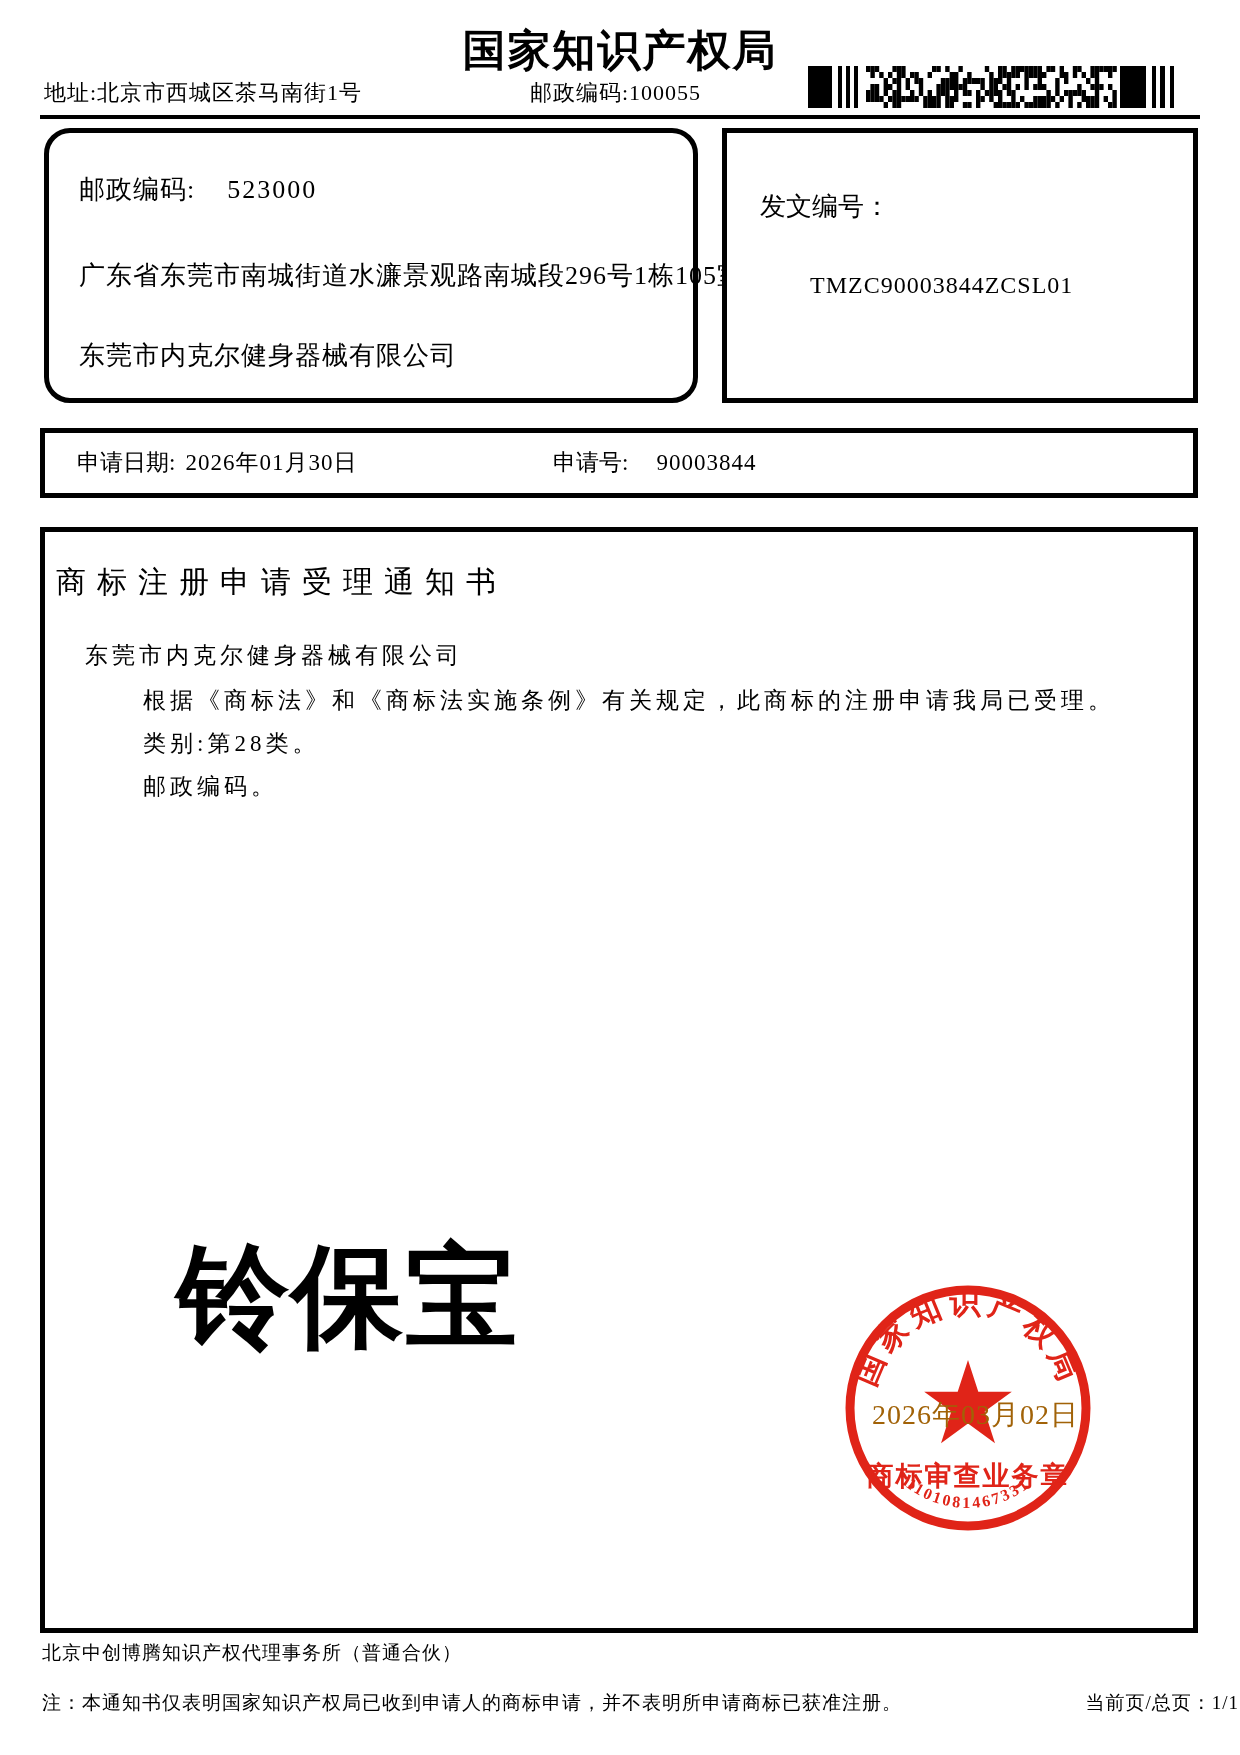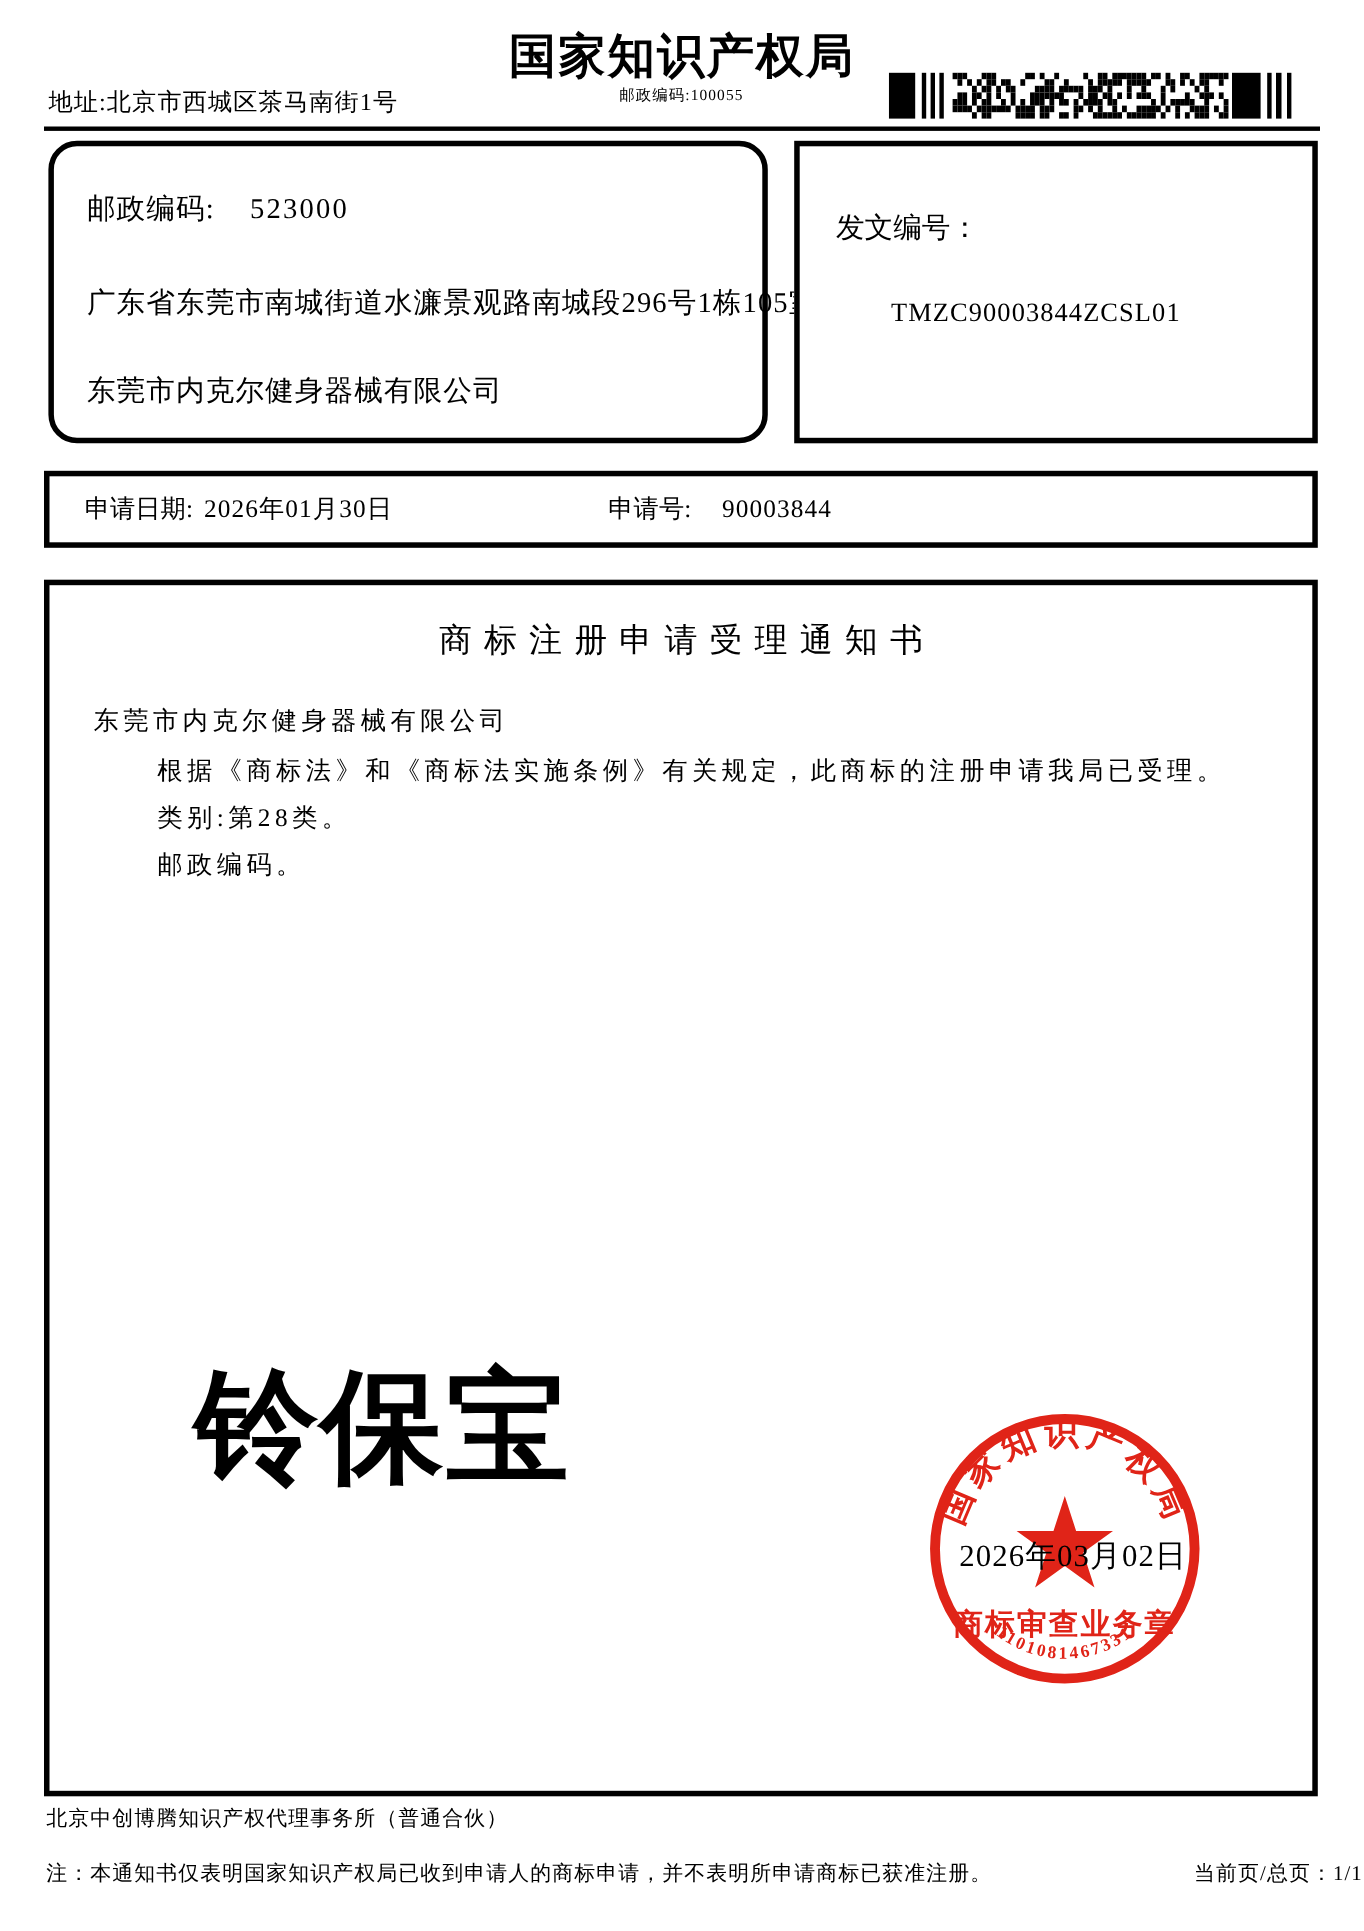--- a/index.html
+++ b/index.html
@@ -5,21 +5,21 @@
   :root { --seal-color:#e02418; }
   html,body{margin:0;padding:0;background:#fff;}
   .page{
     position:relative;width:1240px;height:1755px;background:#fff;color:#000;
     font-family:"Liberation Serif","DejaVu Serif",serif;overflow:hidden;padding-left:41px;
   }
   .abs{position:absolute;}
   
   .hdr-title{left:0;top:22px;width:1240px;text-align:center;font-size:43px;font-weight:bold;letter-spacing:2px;}
   .hdr-address{left:44px;top:78px;font-size:22px;letter-spacing:1px;}
-  .hdr-postal{left:563px;top:78px;font-size:14px;letter-spacing:1px;}
+  .hdr-postal{left:530px;top:78px;font-size:22px;letter-spacing:1px;}
   .barcode{left:808px;top:66px;}
   .hdr-sep{left:40px;top:115px;width:1160px;height:4px;background:#000;}
   
   .box{border:5px solid #000;background:#fff;}
   .recipient-box{left:44px;top:128px;width:644px;height:265px;border-radius:26px;}
   .docnum-box{left:722px;top:128px;width:466px;height:265px;}
   .appbar{left:40px;top:428px;width:1148px;height:60px;}
   .mainbox{left:40px;top:527px;width:1148px;height:1096px;}
   .recipient-box .line{position:absolute;left:30px;font-size:26px;letter-spacing:1px;white-space:nowrap;}
   .rb-postal{top:39px;}
@@ -27,35 +27,35 @@
   .rb-address{top:125px;}
   .rb-company{top:205px;}
   .dn-label{position:absolute;left:33px;top:56px;font-size:26px;}
   .dn-value{position:absolute;left:83px;top:139px;font-size:24px;letter-spacing:1px;}
   .appbar .grp{position:absolute;top:0;height:76px;line-height:60px;font-size:23px;white-space:nowrap;}
   .ab-date{left:32px;}
   .ab-no{left:508px;}
   .appbar .val{margin-left:10px;letter-spacing:1px;}
   .ab-no .val{margin-left:28px;}
   
-  .nt-title{position:absolute;left:0;top:30px;width:100%;text-align:center;font-size:30px;letter-spacing:11px;padding-left:11px;box-sizing:border-box;}
+  .nt-title{position:absolute;left:0;top:30px;width:100%;font-size:30px;letter-spacing:11px;padding-left:11px;box-sizing:border-box;}
   .nt-recipient{position:absolute;left:40px;top:108px;font-size:23px;letter-spacing:4px;white-space:nowrap;}
   .nt-line1{position:absolute;left:98px;top:153px;font-size:23px;letter-spacing:4px;white-space:nowrap;}
   .nt-line2{position:absolute;left:98px;top:196px;font-size:23px;letter-spacing:4px;}
   .nt-line3{position:absolute;left:98px;top:239px;font-size:23px;letter-spacing:4px;}
   .nt-trademark{position:absolute;left:132px;top:690px;font-size:112px;font-weight:bold;
     font-family:"Liberation Sans","DejaVu Sans",sans-serif;letter-spacing:2px;white-space:nowrap;}
   .seal{position:absolute;left:793px;top:746px;}
   .seal text{fill:var(--seal-color);font-family:"Liberation Serif","DejaVu Serif",serif;}
   .seal .ring{stroke:var(--seal-color);}
   .seal .star{fill:var(--seal-color);}
   .seal-top-text{font-size:31px;font-weight:bold;letter-spacing:6px;}
   .seal-bottom-label{font-size:27px;font-weight:bold;letter-spacing:2px;}
   .seal-serial{font-size:16px;font-weight:bold;letter-spacing:2.5px;}
-  .seal-date{position:absolute;left:827px;top:864px;font-size:28px;letter-spacing:1px;color:#000000;z-index:5;white-space:nowrap;}
+  .seal-date{position:absolute;left:827px;top:864px;font-size:28px;letter-spacing:1px;color:#a16207;z-index:5;white-space:nowrap;}
   
   .ft-agency{left:42px;top:1640px;font-size:19px;letter-spacing:1px;}
   .ft-note{left:42px;top:1690px;font-size:19px;letter-spacing:1px;}
   .ft-page{right:42px;top:1690px;font-size:19px;letter-spacing:1px;}
 </style>
 </head>
 <body>
 
 <div class="page">
 

